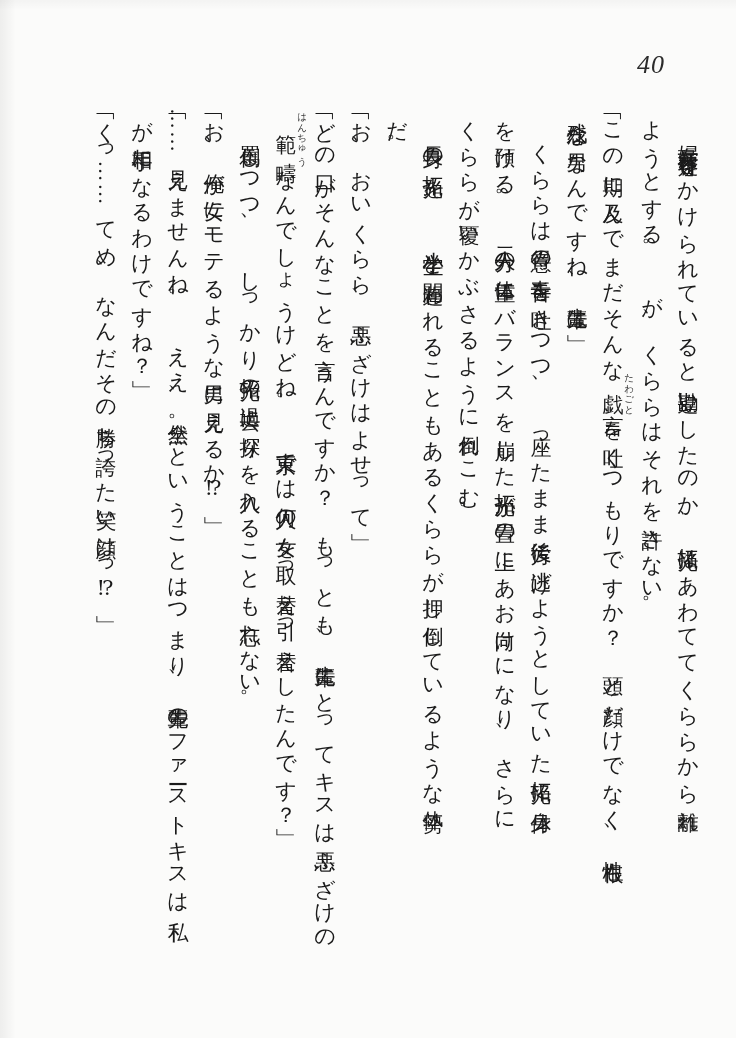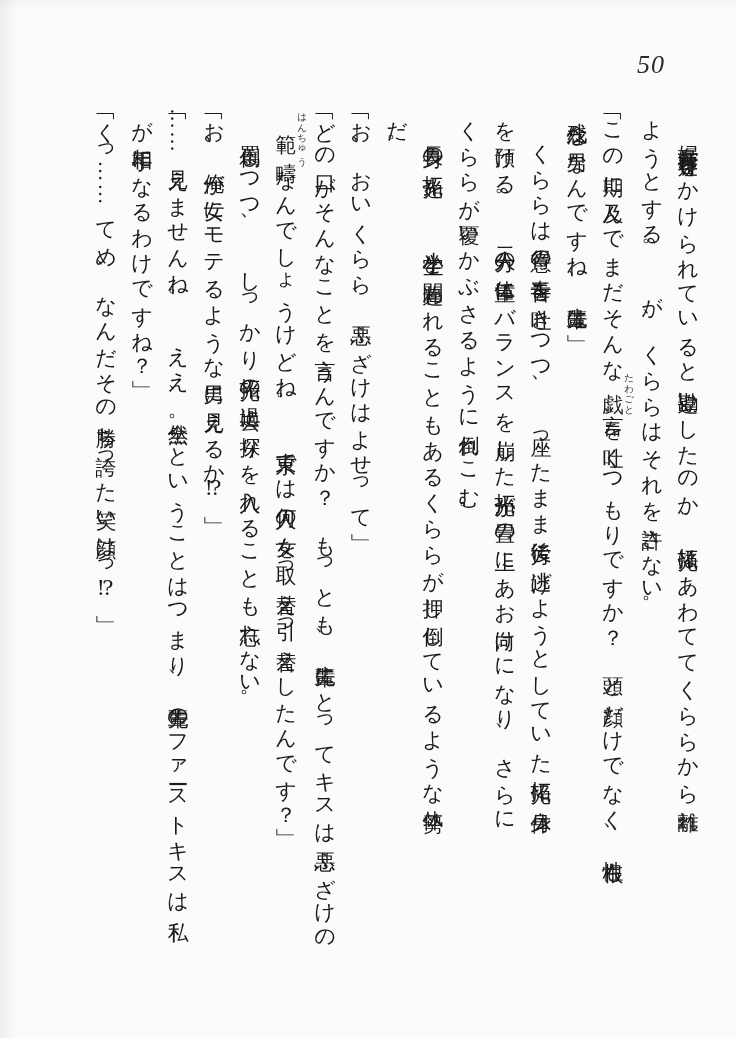--- a/index.html
+++ b/index.html
@@ -59,21 +59,21 @@
     font-size: 9.5px;
     letter-spacing: 0;
     color: #333;
   }
 </style>
 </head>
 <body>
 
 <div class="page-shade"></div>
 
-<div class="page-number">50</div>
+<div class="page-number">40</div>
 
 <div class="text-block">
   <p>　婦女暴行容疑をかけられていると勘違いしたのか、拓光はあわててくららから離れ</p>
   <p>ようとする。　が、くららはそれを許さない。</p>
   <p><span>「この期に及んでまだそんな</span><ruby><span>戯言</span><rt>たわごと</rt></ruby><span>を吐くつもりですか？　頭と顔だけでなく、性根も</span></p>
   <p>残念な男なんですね、先輩は」</p>
   <p>　くららは得意の毒舌を吐きつつ、　座ったまま後方に逃げようとしていた拓光に身体</p>
   <p>を預ける。　二人分の体重にバランスを崩した拓光が畳の上にあお向けになり、さらに</p>
   <p>くららが覆いかぶさるように倒れこむ。</p>
   <p>　長身の拓光を、　小学生と間違われることもあるくららが押し倒しているような体勢</p>

